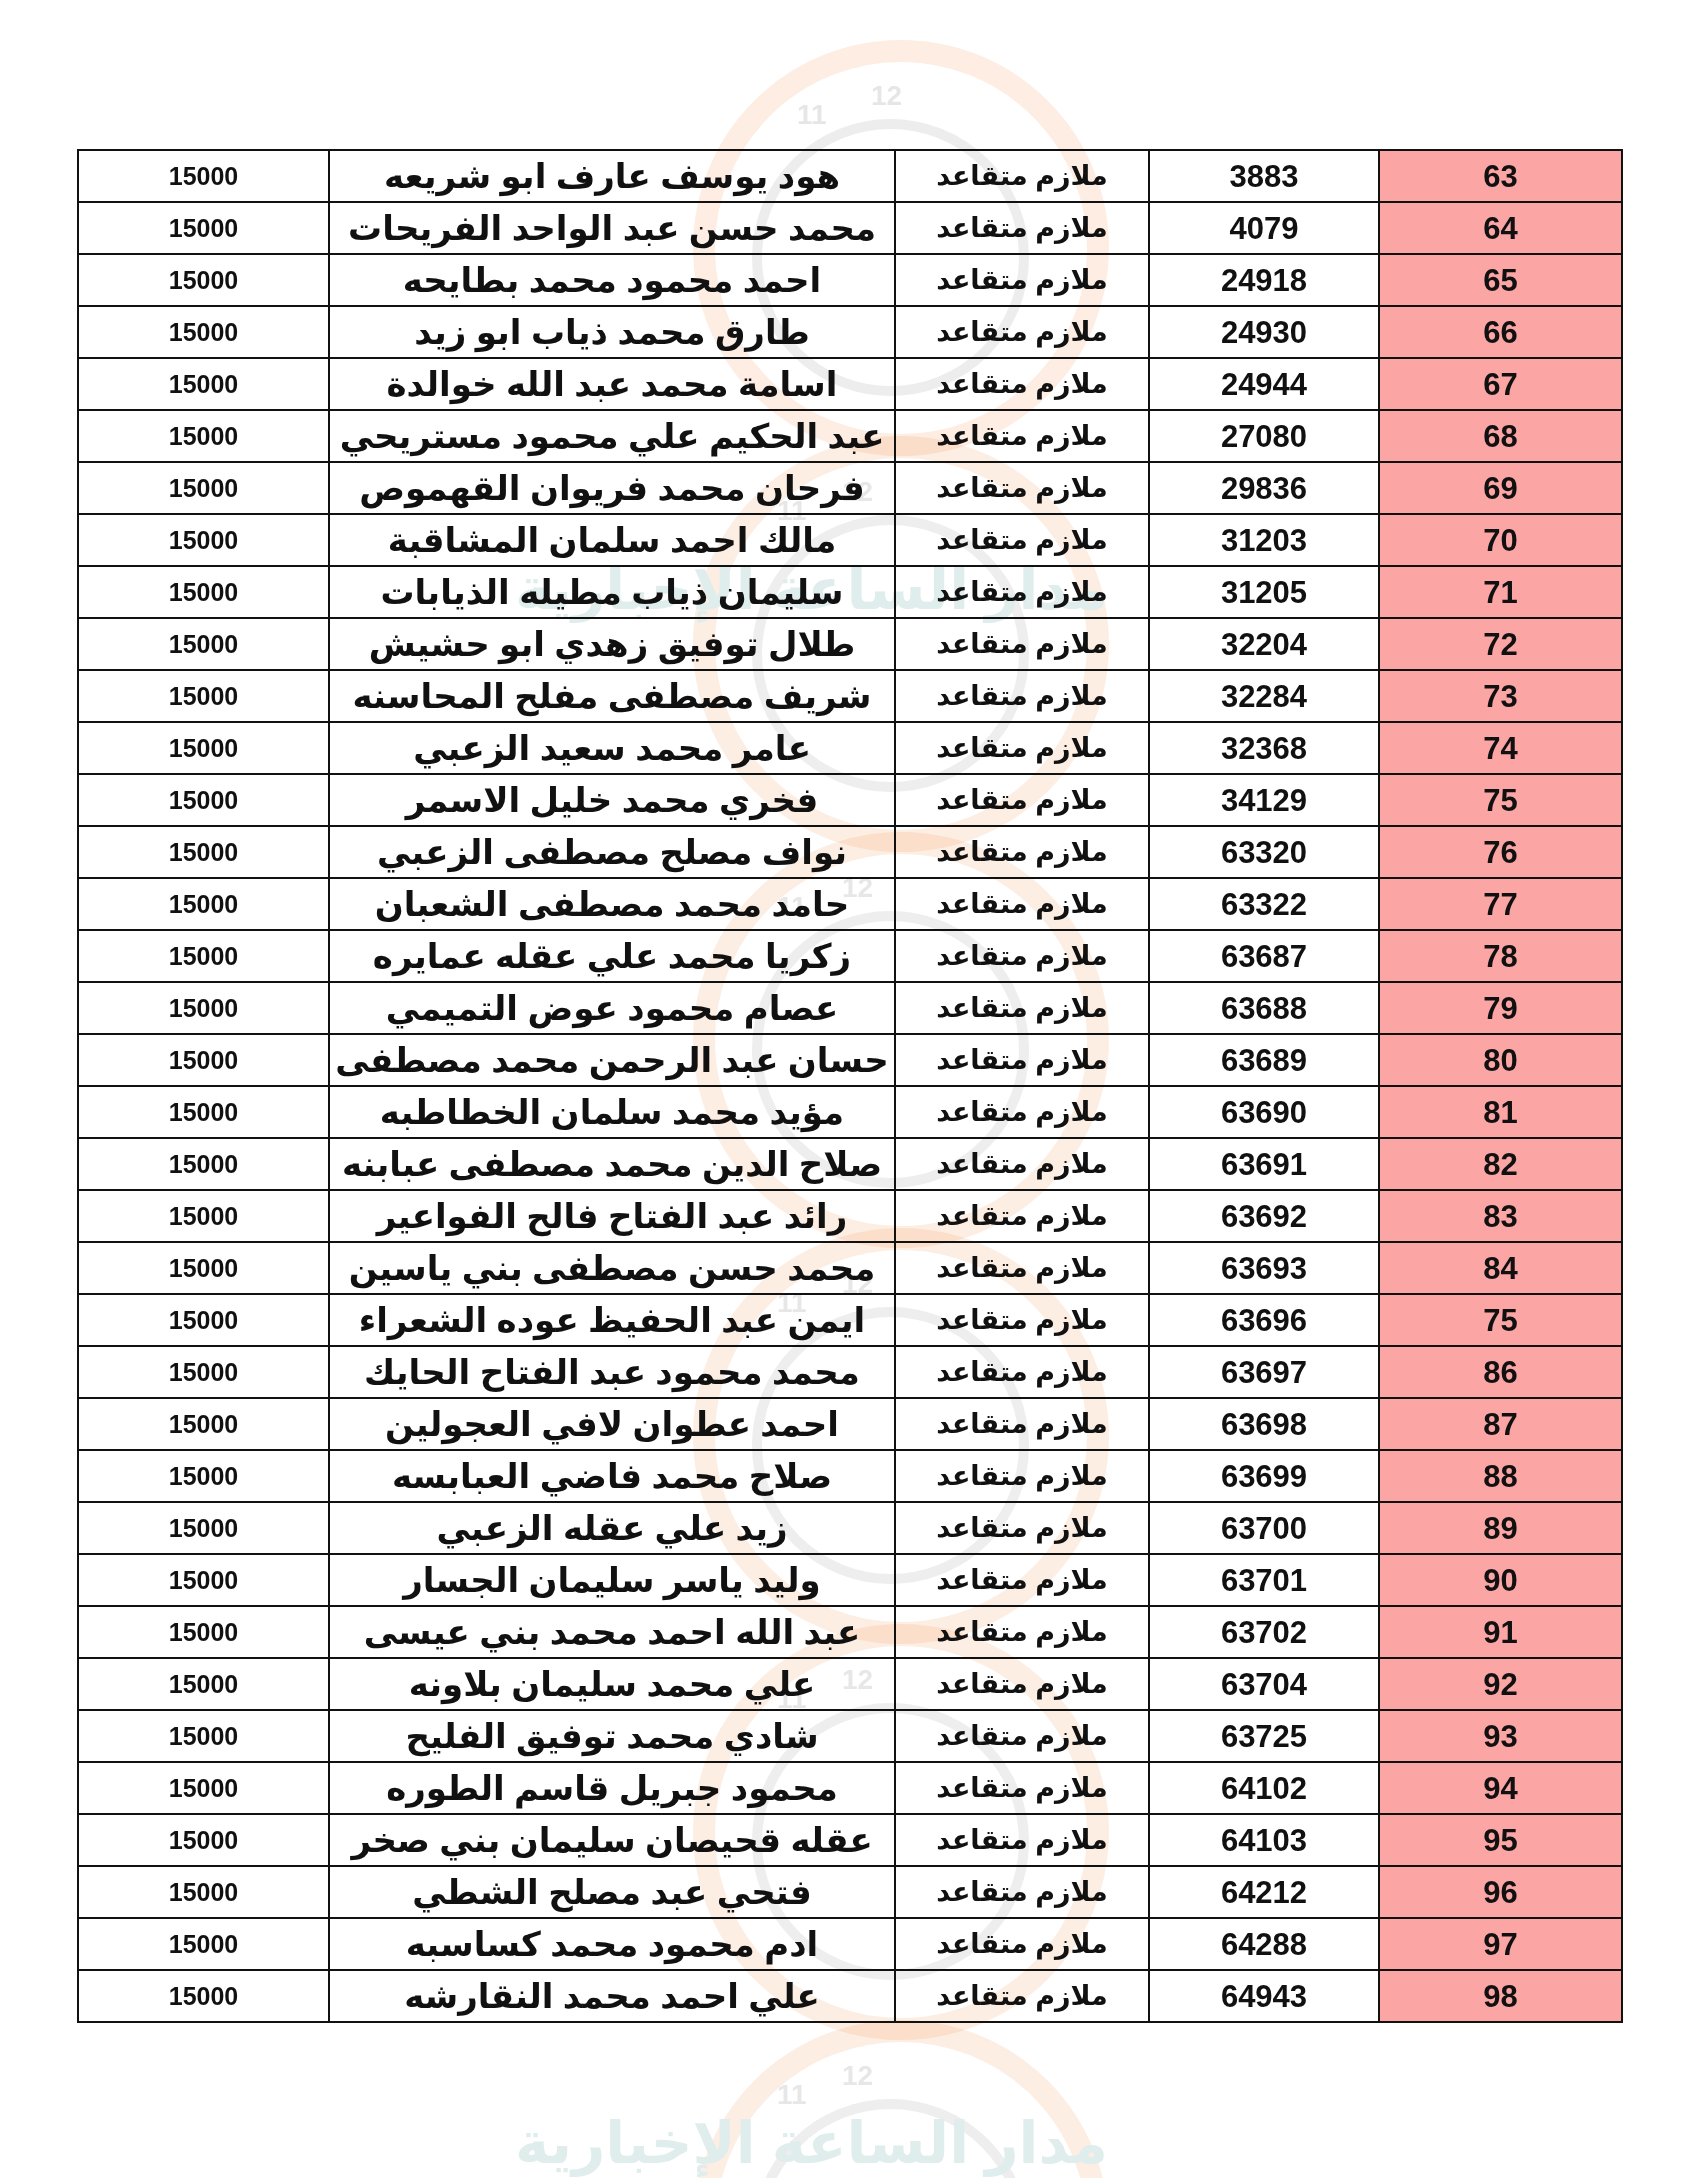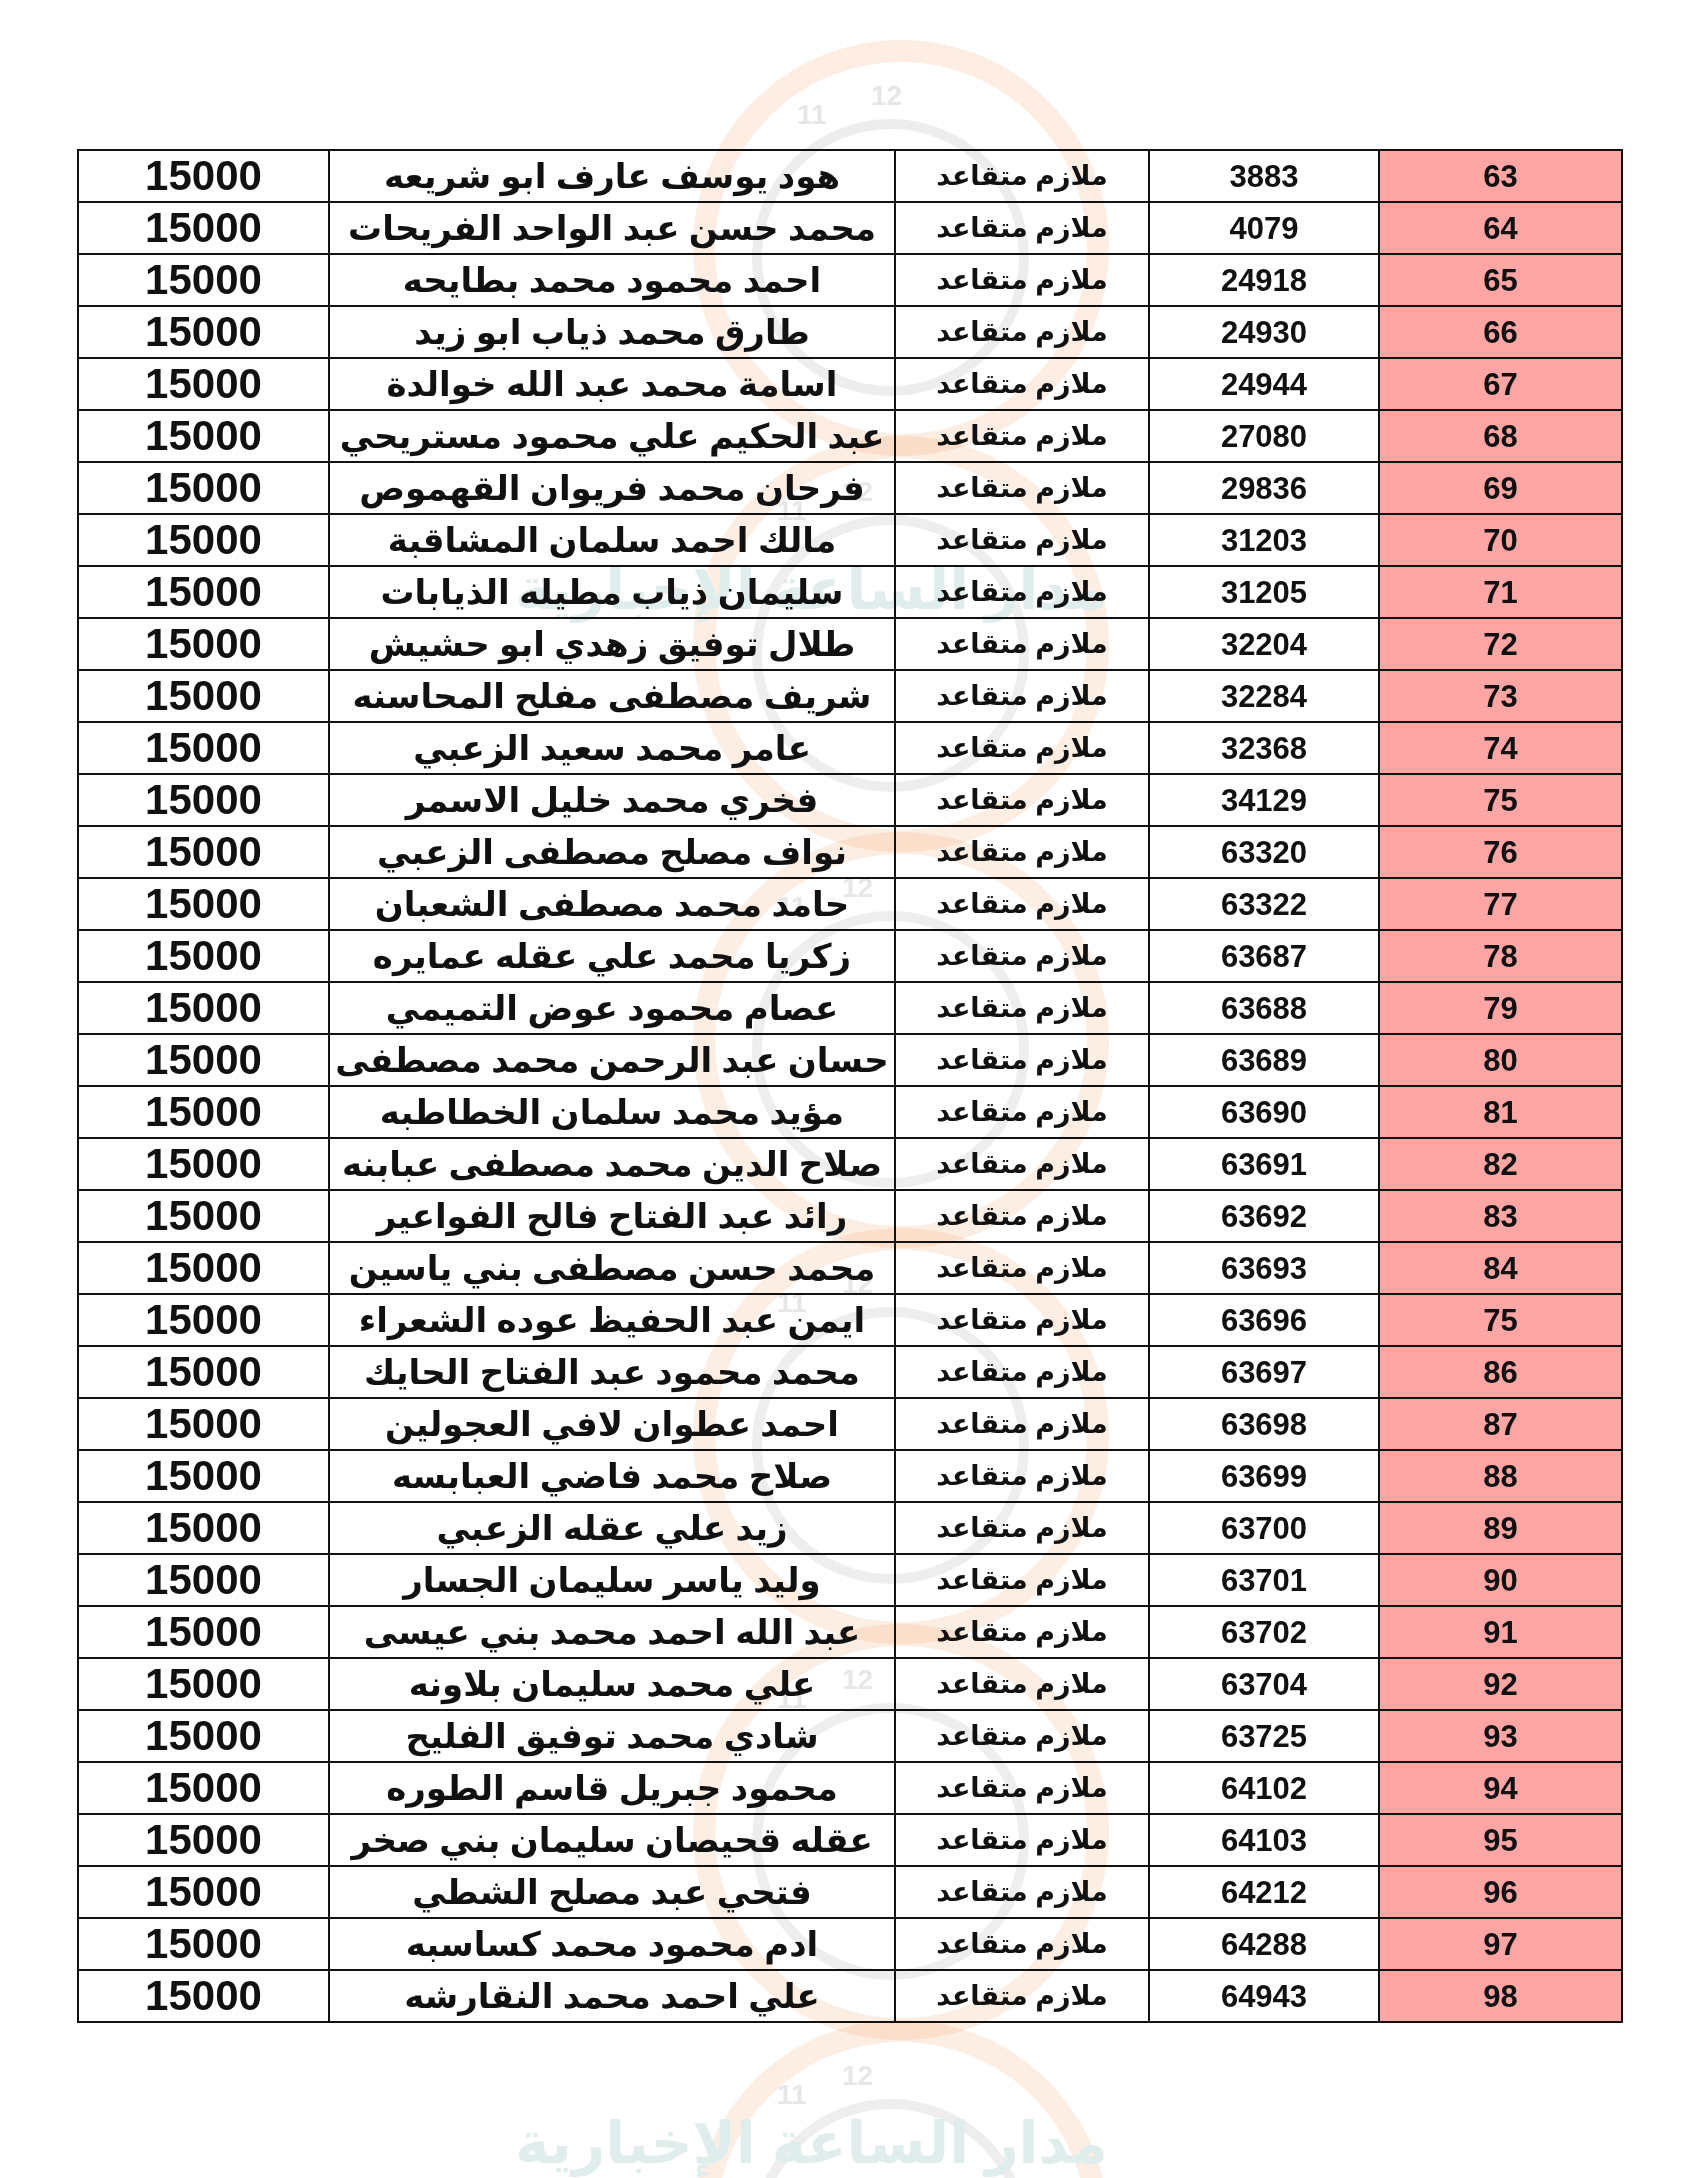--- a/index.html
+++ b/index.html
@@ -25,21 +25,21 @@
       position: absolute; font-size: 58px; color: #0f766e; font-weight: bold; direction: rtl;
     }
     table.roster {
       position: absolute; left: 77px; top: 149px;
       border-collapse: collapse; table-layout: fixed; direction: ltr;
     }
     table.roster td {
       height: 50px; border: 2.5px solid #111; text-align: center; vertical-align: middle;
       font-weight: bold; color: #111; padding: 0; line-height: 1;
     }
-    td.amount { width: 249px; font-size: 42px; }
+    td.amount { width: 249px; font-size: 25px; }
     td.name { width: 564px; font-size: 34px; direction: rtl; }
     td.rank { width: 252px; font-size: 27px; direction: rtl; }
     td.mil { width: 228px; font-size: 31px; margin-top: 28px; }
     td.seq {
       width: 241px; font-size: 31px; background: #fca5a5; color: #ffffff;
       border-top: 2px solid #8eaadb; border-bottom: 2px solid #8eaadb;
       border-left: 2.5px solid #111; border-right: 2px solid #8eaadb;
     }
     td.amount { border-left: 2px solid #8eaadb; }
   </style>

